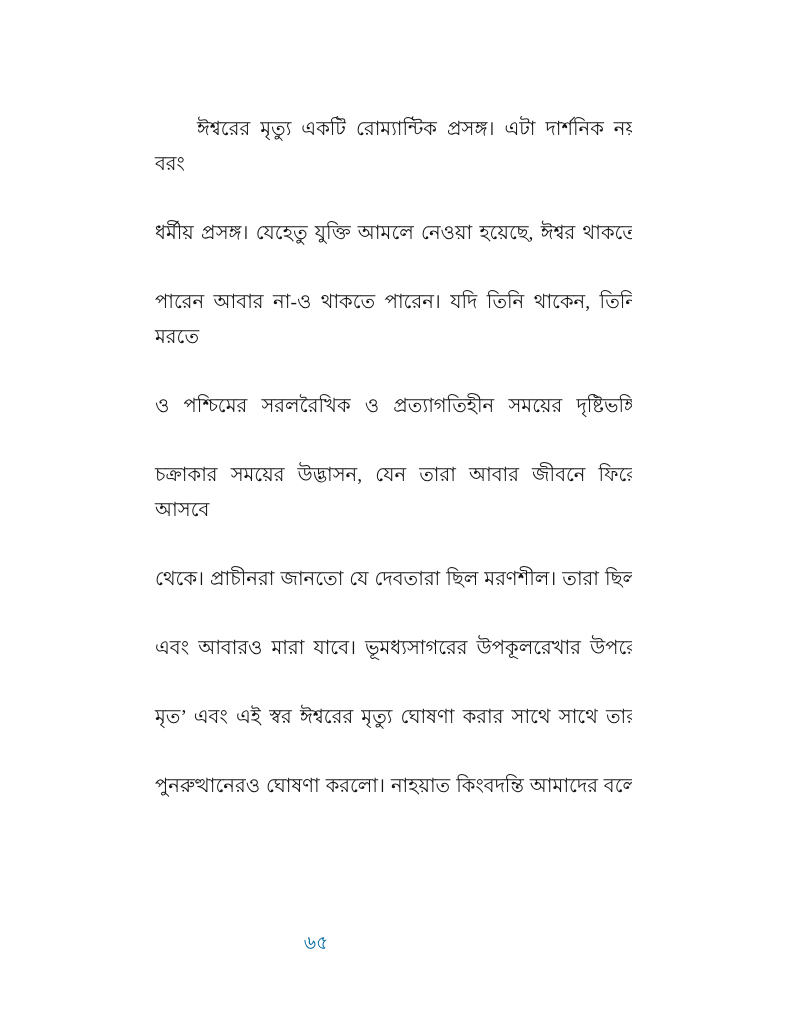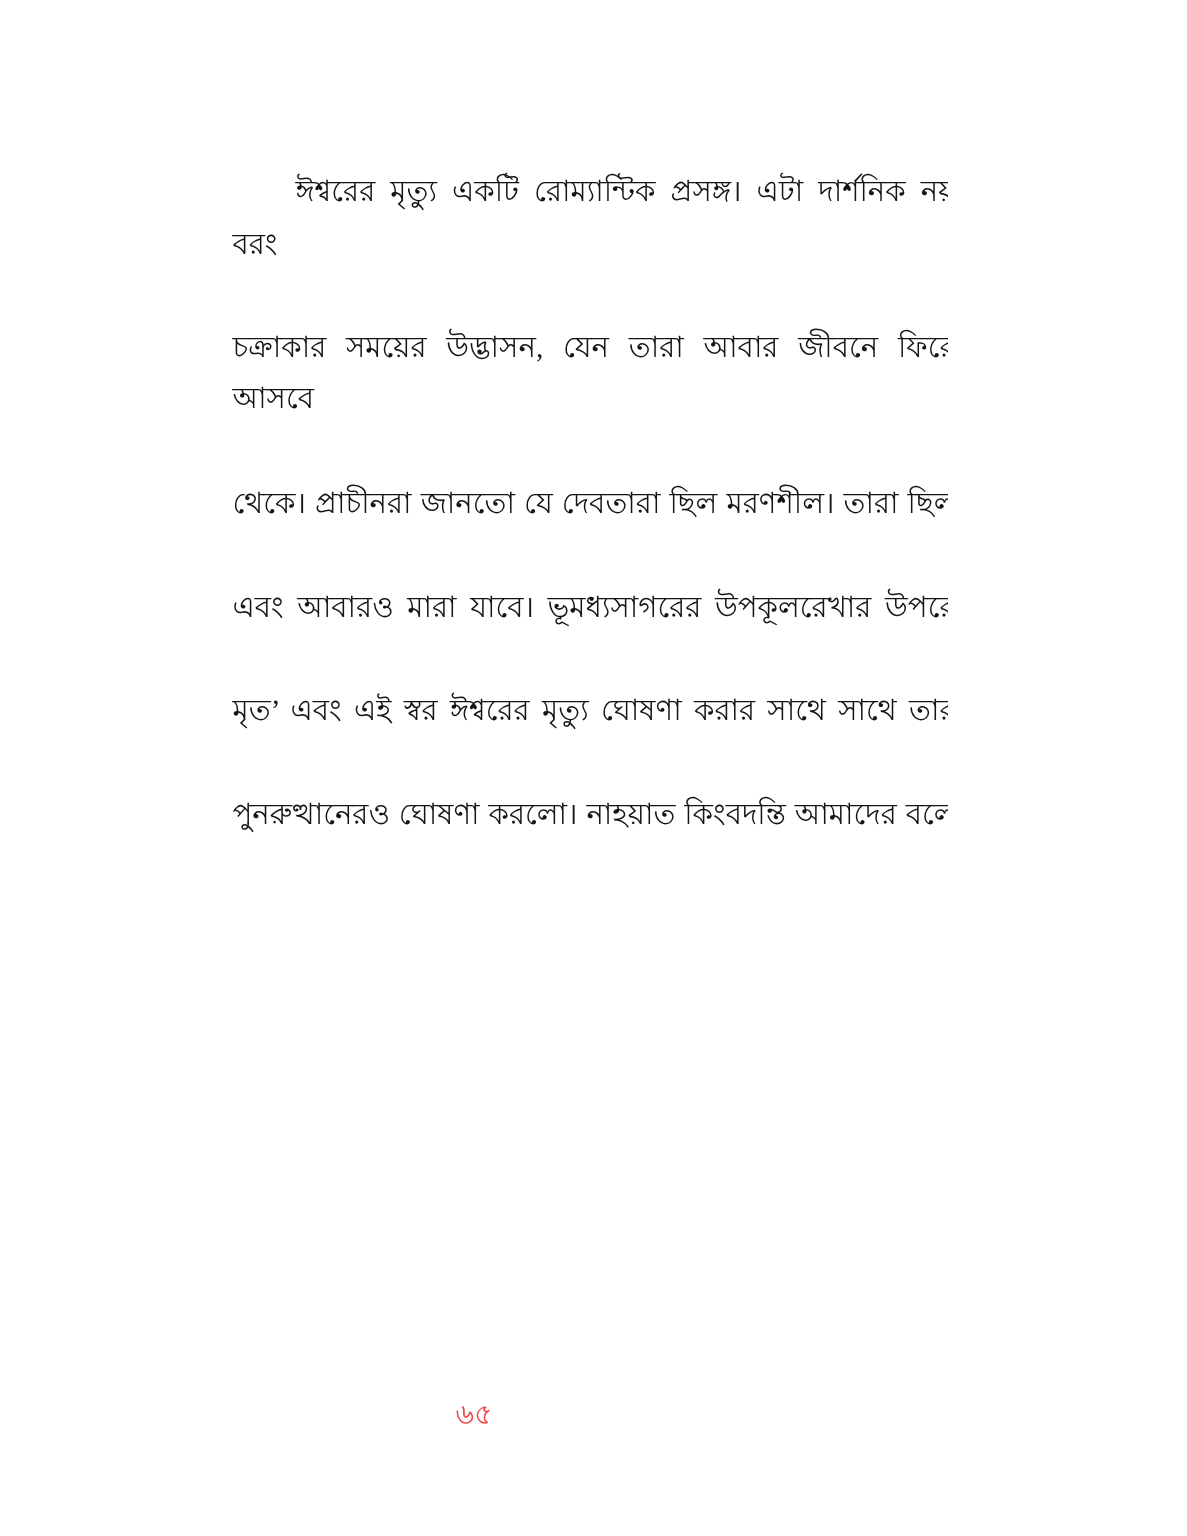--- a/index.html
+++ b/index.html
@@ -51,31 +51,34 @@
     height: 0;
   }
   .page-number {
     position: absolute;
     left: 0;
     right: 0;
     top: 928px;
     text-align: center;
     font-family: "Liberation Serif", "DejaVu Serif", serif;
     font-size: 19px;
-    color: #ef4444;
+    color: #0369a1;
   }
 </style>
 </head>
 <body>
 
 <div class="page">
 
   <div class="text-block">
     <div class="body-paragraph">
       <span class="ln first">ঈশ্বরের মৃত্যু একটি রোম্যান্টিক প্রসঙ্গ। এটা দার্শনিক নয় বরং</span>
+      <span class="ln">ধর্মীয় প্রসঙ্গ। যেহেতু যুক্তি আমলে নেওয়া হয়েছে, ঈশ্বর থাকতে</span>
+      <span class="ln">পারেন আবার না-ও থাকতে পারেন। যদি তিনি থাকেন, তিনি মরতে</span>
+      <span class="ln">ও পশ্চিমের সরলরৈখিক ও প্রত্যাগতিহীন সময়ের দৃষ্টিভঙ্গি</span>
       <span class="ln">চক্রাকার সময়ের উদ্ভাসন, যেন তারা আবার জীবনে ফিরে আসবে</span>
       <span class="ln">থেকে। প্রাচীনরা জানতো যে দেবতারা ছিল মরণশীল। তারা ছিল</span>
       <span class="ln">এবং আবারও মারা যাবে। ভূমধ্যসাগরের উপকূলরেখার উপরে</span>
       <span class="ln">মৃত’ এবং এই স্বর ঈশ্বরের মৃত্যু ঘোষণা করার সাথে সাথে তার</span>
       <span class="ln">পুনরুত্থানেরও ঘোষণা করলো। নাহয়াত কিংবদন্তি আমাদের বলে</span>
 
     </div>
   </div>
 
   <div class="page-number">৬৫</div>

